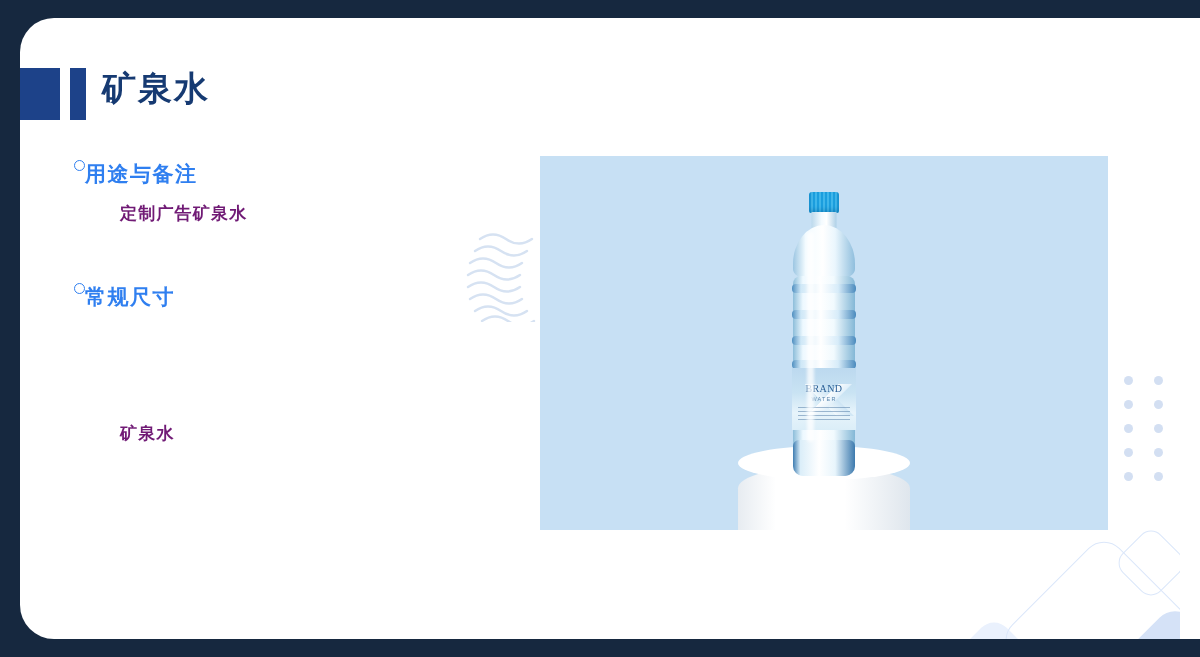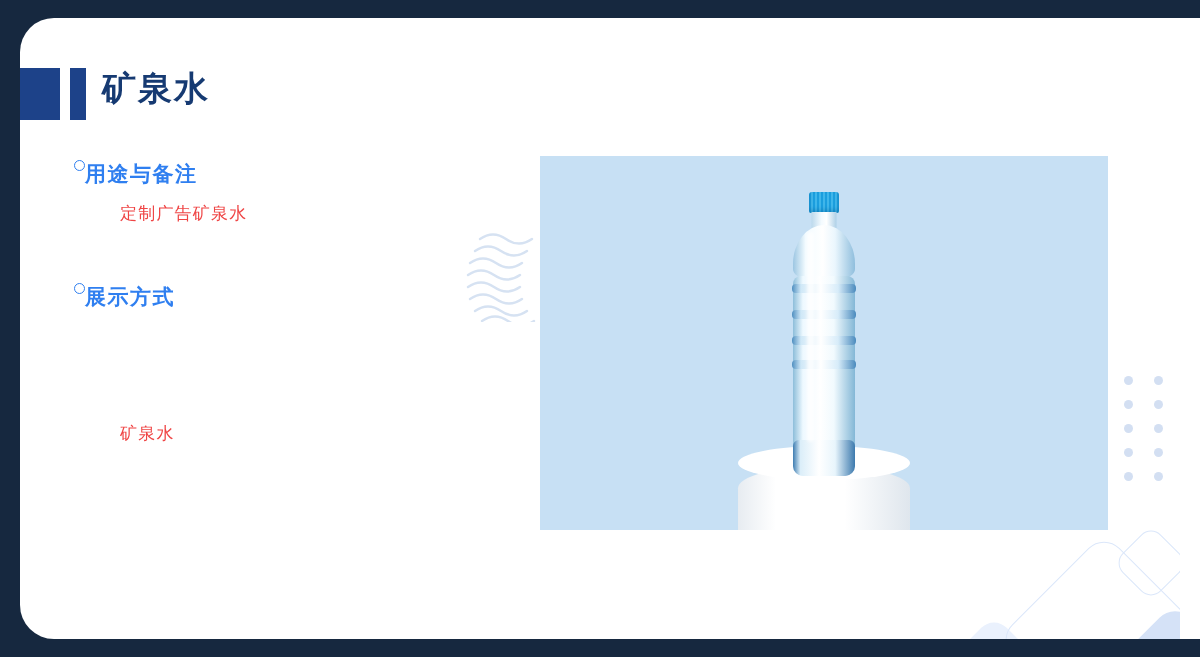--- a/index.html
+++ b/index.html
@@ -109,23 +109,24 @@
     font-size: 21px;
     font-weight: 700;
     color: #2f7ff0;
     letter-spacing: 1.5px;
     white-space: nowrap;
   }
   .bullet-body {
     margin-top: 16px;
     margin-left: 46px;
     font-size: 17px;
-    color: #ef4444;
+    color: #701a75;
     letter-spacing: 1.2px;
     white-space: nowrap;
+    font-weight: bold;
   }
 
   
   .waves {
     position: absolute;
     left: 446px;
     top: 212px;
     width: 86px;
     height: 92px;
   }
@@ -364,21 +365,21 @@
             <span class="bullet-ring"></span>
             <span class="bullet-title">用途与备注</span>
           </div>
           <div class="bullet-body">定制广告矿泉水</div>
         </div>
 
 
         <div class="bullet-group">
           <div class="bullet-head">
             <span class="bullet-ring"></span>
-            <span class="bullet-title">展示方式</span>
+            <span class="bullet-title">常规尺寸</span>
           </div>
         </div>
 
         <div class="bullet-group">
           <div class="bullet-body">矿泉水</div>
         </div>
 
       </div>
 
       <svg class="waves" viewBox="0 0 86 92">
@@ -402,20 +403,26 @@
           <div class="cap"></div>
           <div class="neck"></div>
           <div class="shoulder"></div>
           <div class="body-main"></div>
 
           <div class="ring" style="top:92px"></div>
           <div class="ring" style="top:118px"></div>
           <div class="ring" style="top:144px"></div>
           <div class="ring" style="top:168px"></div>
 
+          <div class="label">
+            <div class="label-mtn"></div>
+            <div class="label-brand">BRAND</div>
+            <div class="label-sub">WATER</div>
+            <div class="label-lines"></div>
+          </div>
 
           <div class="base"></div>
           <div class="hl"></div>
         </div>
       </div>
 
       <div class="dot-grid">
         <span class="dot"></span>
         <span class="dot"></span>
         <span class="dot"></span>

